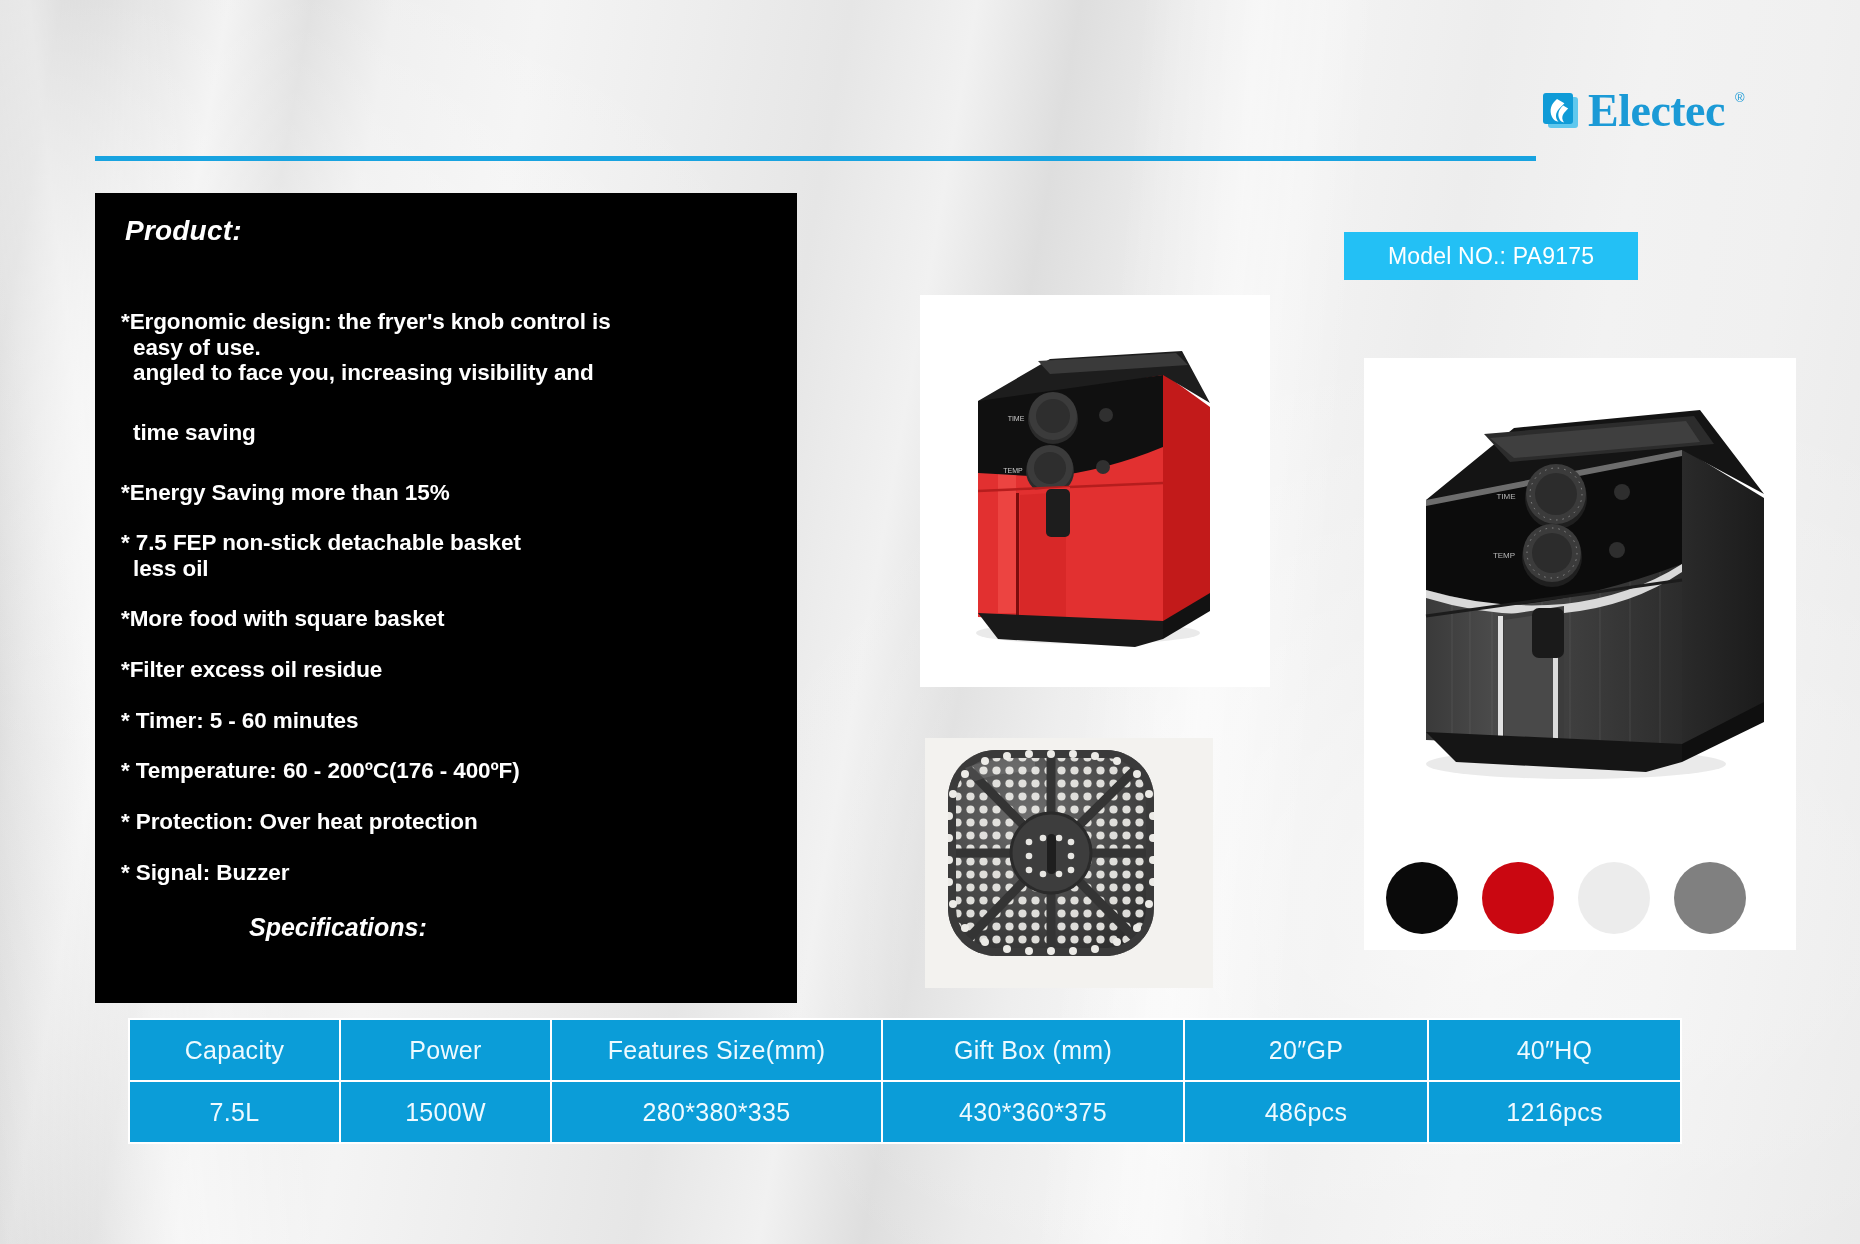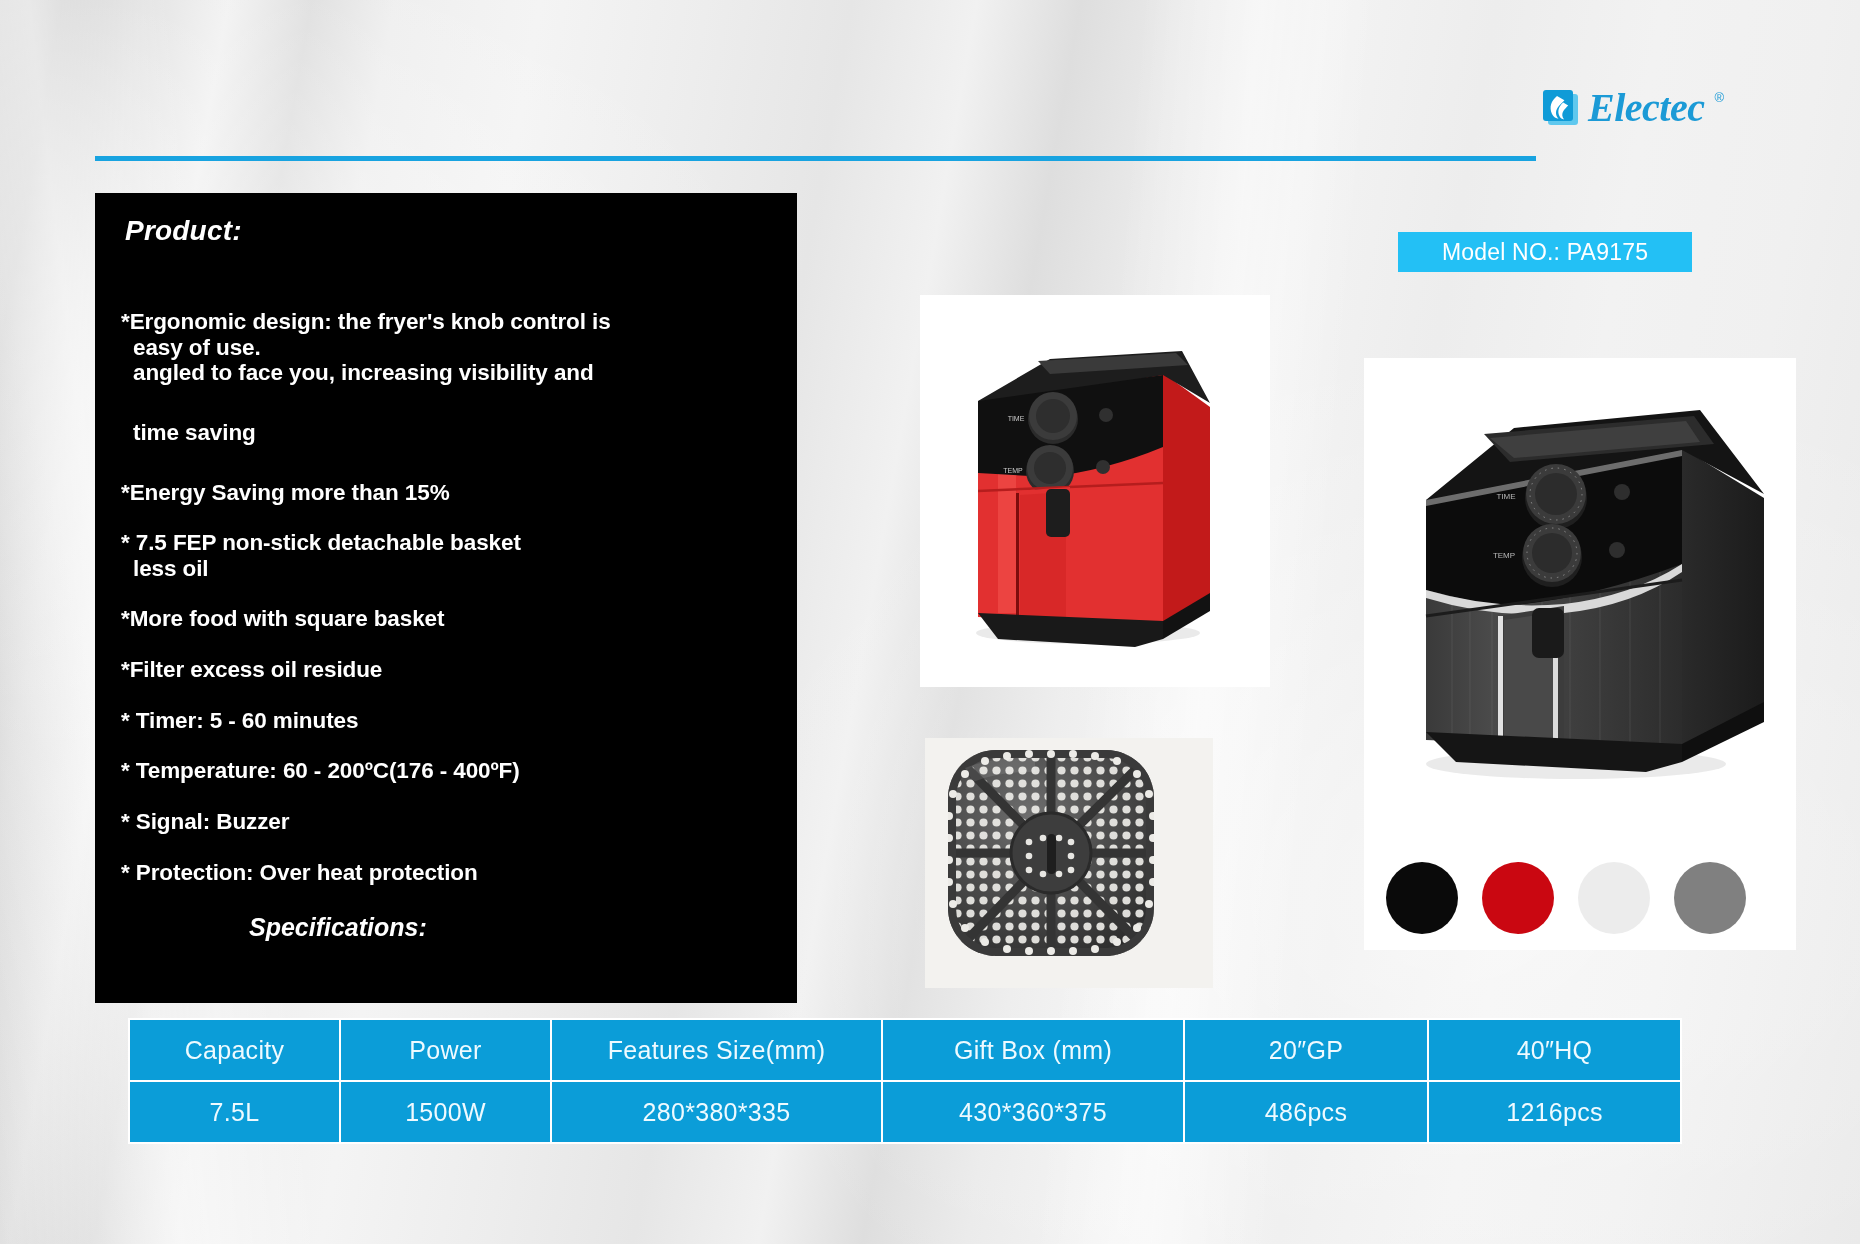--- a/index.html
+++ b/index.html
@@ -80,25 +80,24 @@
     position: absolute;
     left: 0; top: 0;
     width: 30px; height: 31px;
     background: #0f9bd7;
     border-radius: 3px;
   }
   .brand-mark svg { position: absolute; left: 0; top: 0; }
   .brand-name {
     font-family: "Liberation Serif", serif;
     font-weight: bold;
-    font-size: 40px;
+    font-size: 46px;
     color: #1b9ad6;
     letter-spacing: -0.5px;
     line-height: 1;
-    font-style: italic;
   }
   .brand-reg {
     font-family: "Liberation Sans", sans-serif;
     font-size: 13px;
     color: #1b9ad6;
     align-self: flex-start;
     margin-top: 2px;
     margin-left: 1px;
   }
   .header-rule {
@@ -158,24 +157,24 @@
   .card-main  { left: 1364px; top: 358px; width: 432px; height: 440px; }
   .card-swatch{ left: 1364px; top: 798px; width: 432px; height: 152px; }
 
   .card-red .img-inner,
   .card-grill .img-inner,
   .card-main .img-inner { width: 100%; height: 100%; display: block; }
 
   
   .model-badge {
     position: absolute;
-    left: 1398px;
+    left: 1344px;
     top: 232px;
     width: 294px;
-    height: 40px;
+    height: 48px;
     background: #23c0f5;
     color: #ffffff;
     font-size: 23px;
     display: flex;
     align-items: center;
     justify-content: center;
     letter-spacing: .2px;
   }
 
   
@@ -271,25 +270,25 @@
 
     <p class="feature-item">
       <span>* Timer: 5 - 60 minutes</span>
     </p>
 
     <p class="feature-item">
       <span>* Temperature: 60 - 200ºC(176 - 400ºF)</span>
     </p>
 
     <p class="feature-item">
+      <span>* Protection: Over heat protection</span>
+    </p>
+
+    <p class="feature-item">
       <span>* Signal: Buzzer</span>
-    </p>
-
-    <p class="feature-item">
-      <span>* Protection: Over heat protection</span>
     </p>
 
     <div class="spec-title">Specifications:</div>
   </div>
 
   <div class="model-badge">Model NO.: PA9175</div>
 
   <div class="card card-red">
     <svg class="img-inner" viewBox="0 0 350 392">
       <rect width="350" height="392" fill="#ffffff"></rect>

